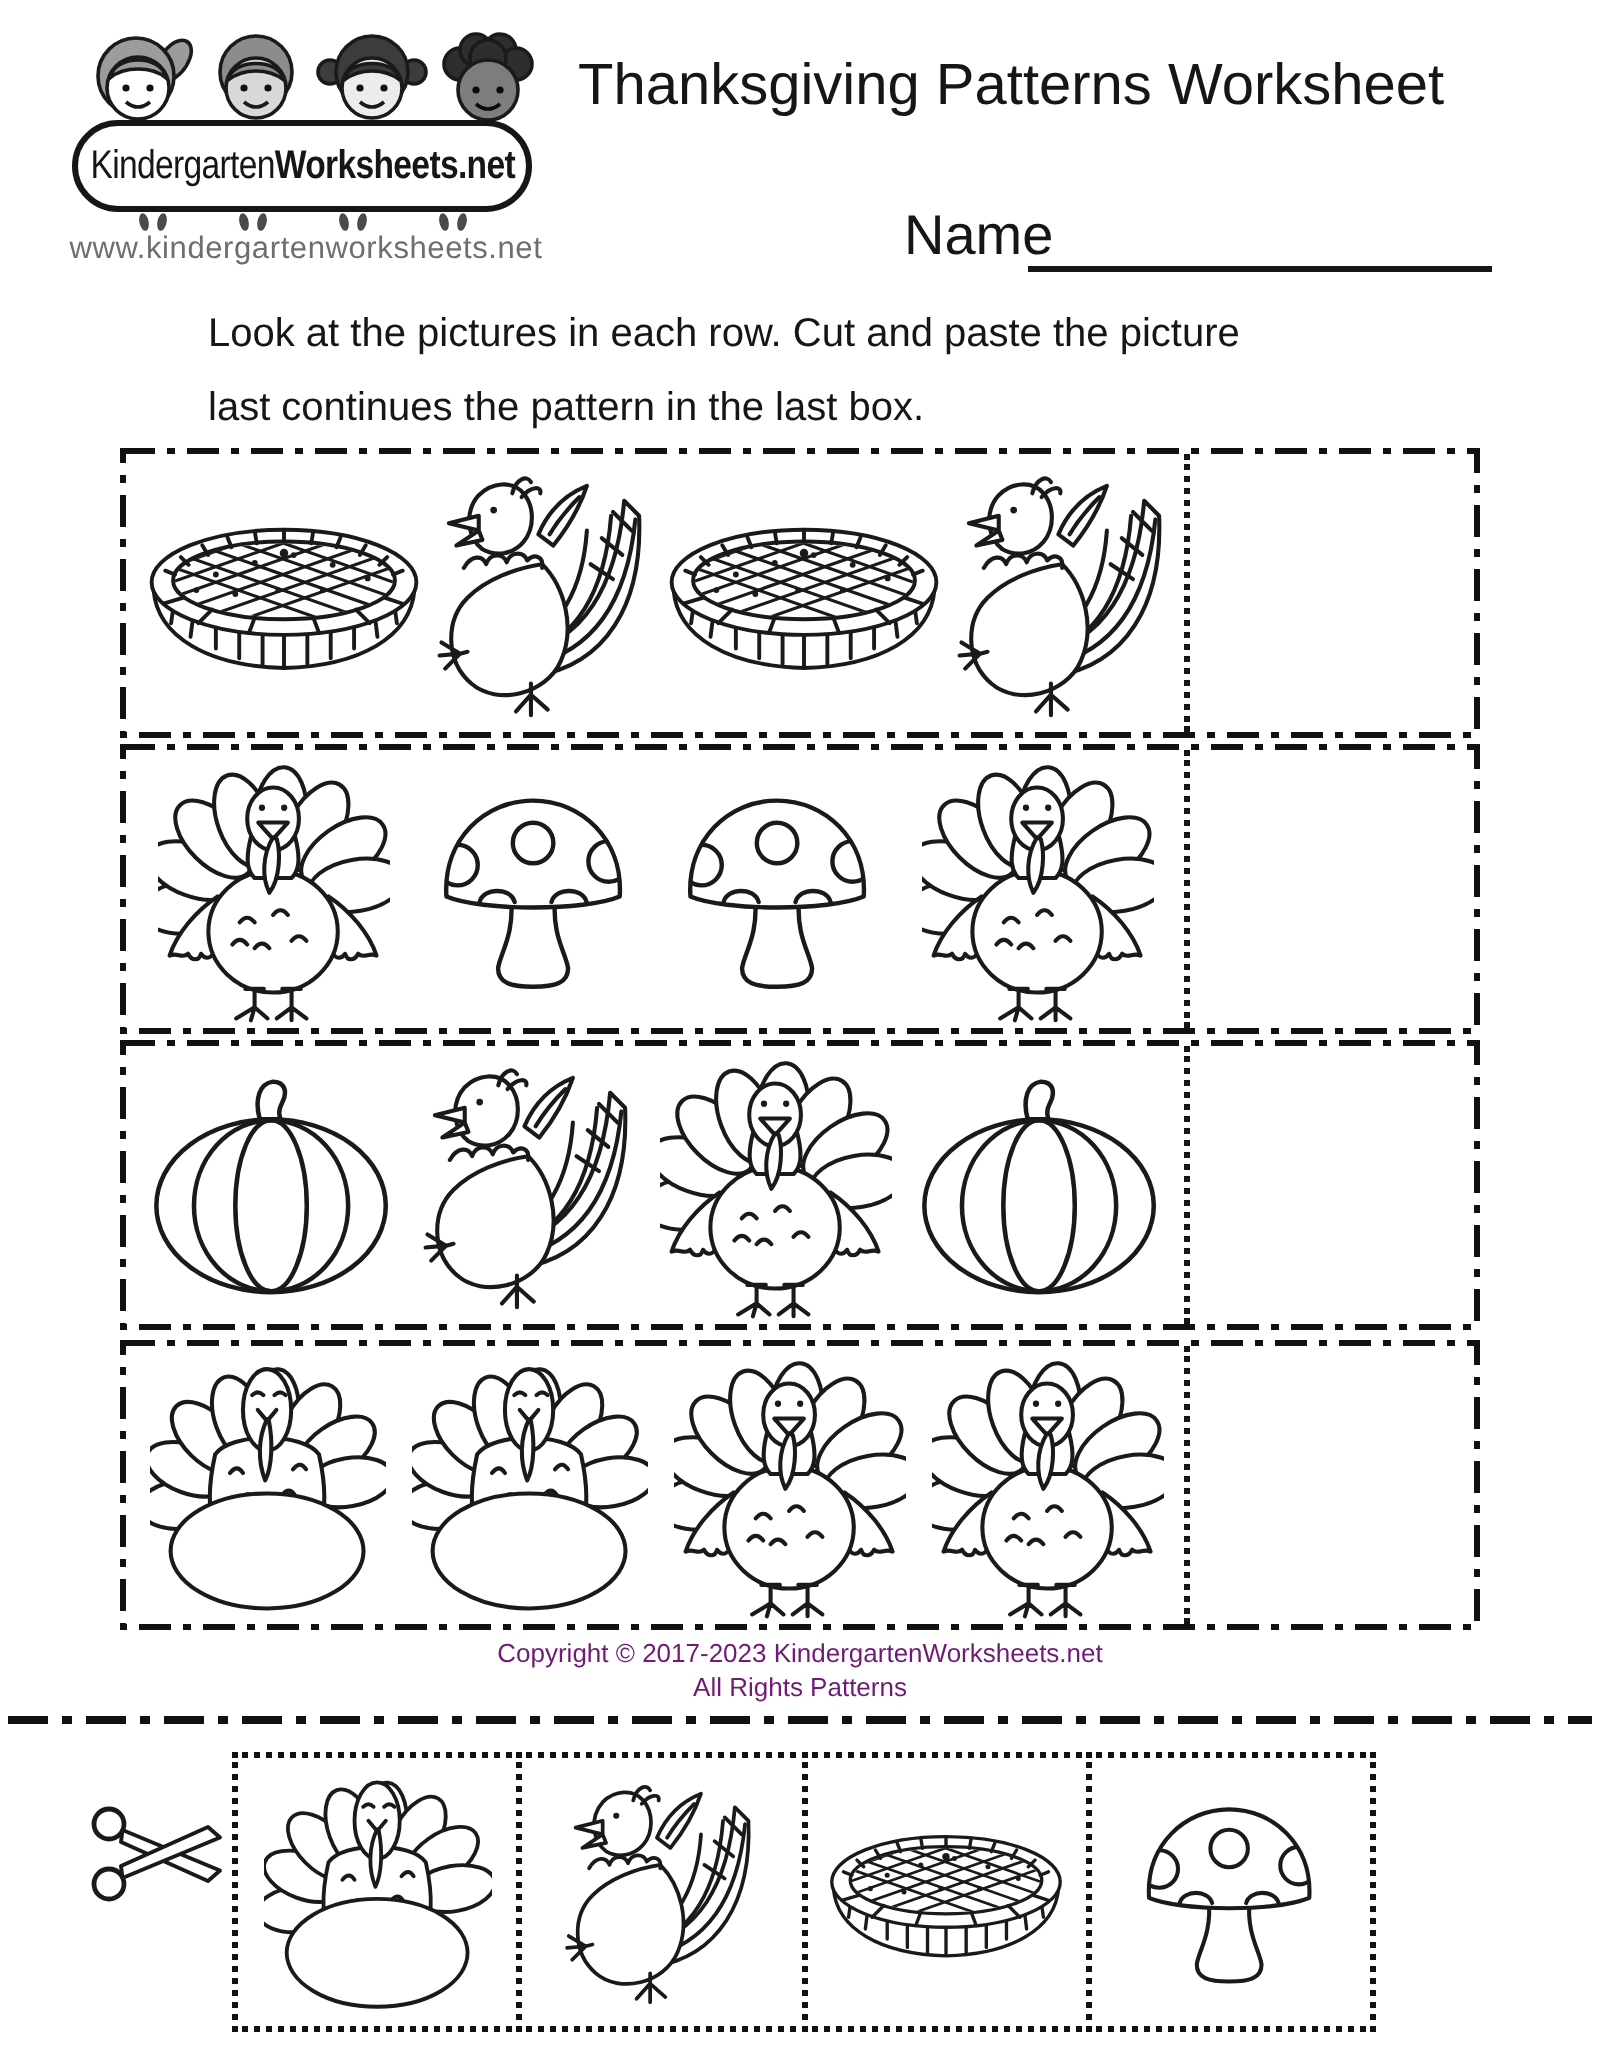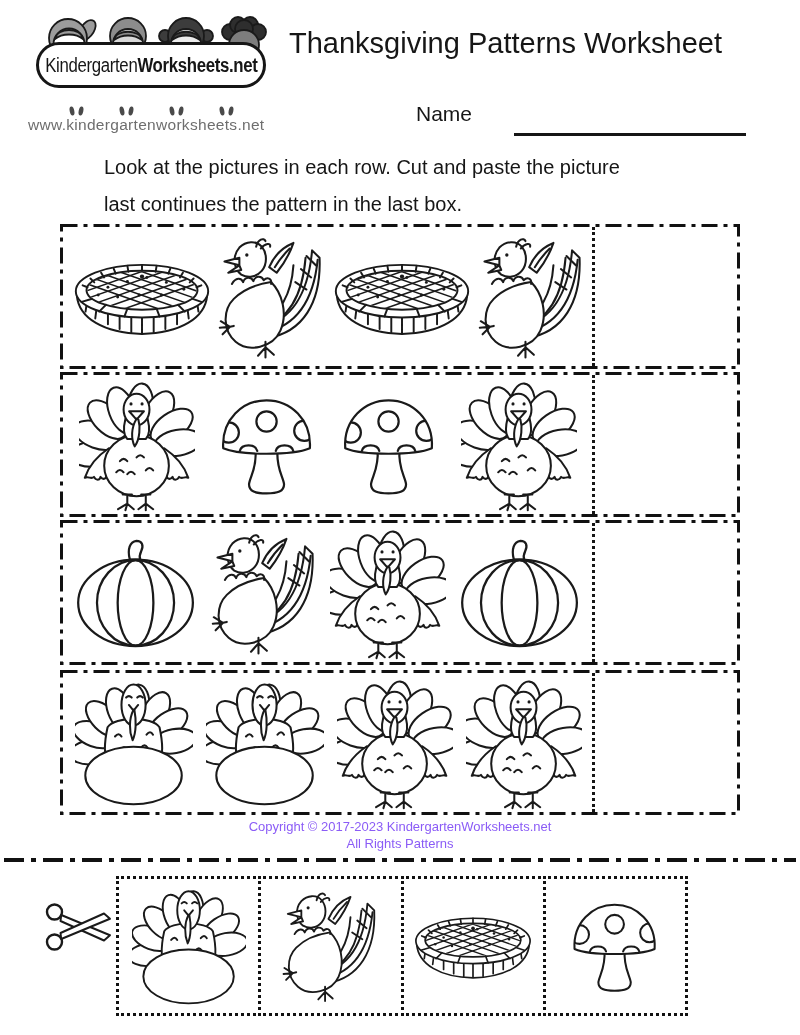--- a/index.html
+++ b/index.html
@@ -1,49 +1,49 @@
 <!DOCTYPE html>
 <html><head>
 <meta charset="utf-8">
 <style>
   html,body{margin:0;padding:0;background:#fff;}
   .page{position:relative;width:800px;height:1035px;background:#fff;overflow:hidden;
         font-family:"Liberation Sans", sans-serif;color:#161616;}
   
   .logo-kids{position:absolute;left:42px;top:14px;width:232px;height:54px;display:flex;gap:2px;}
   .logo-kids .art{width:56px;height:54px;}
-  .logo-sign{position:absolute;left:36px;top:42px;width:230px;height:46px;background:#fff;
+  .logo-sign{position:absolute;left:36px;top:60px;width:230px;height:46px;background:#fff;
              border:3px solid #161616;border-radius:23px;display:flex;align-items:center;justify-content:center;box-sizing:border-box;}
   .logo-sign .sign-text{white-space:nowrap;font-size:20px;transform:scaleX(.84);letter-spacing:-.4px;}
   .logo-sign .p1{font-weight:400;}
   .logo-sign .p2{font-weight:700;}
   .sign-feet{position:absolute;left:58px;top:105px;width:190px;height:13px;}
-  .logo-url{position:absolute;left:28px;top:116px;width:250px;text-align:left;
+  .logo-url{position:absolute;left:28px;top:116px;width:250px;text-align:center;
             font-size:15.5px;color:#6e6e6e;letter-spacing:.3px;}
   
   .title{position:absolute;left:288px;top:26px;width:470px;font-size:29px;font-weight:400;}
-  .name-label{position:absolute;left:416px;top:102px;font-size:21px;}
+  .name-label{position:absolute;left:452px;top:102px;font-size:28px;}
   .name-line{position:absolute;left:514px;top:133px;width:232px;height:3px;background:#161616;}
   .instructions{position:absolute;left:104px;top:149px;width:620px;font-size:20px;line-height:37px;}
   
   .pattern-row{position:absolute;left:60px;width:680px;height:145px;}
   .row-border{position:absolute;left:0;top:0;}
   .row-items{position:absolute;left:8px;right:152px;top:3px;bottom:3px;display:flex;
              align-items:center;justify-content:space-around;}
   .answer-box{position:absolute;right:3px;top:3px;bottom:3px;width:142px;border-left:3px dotted #161616;}
   .art svg{display:block;width:100%;height:100%;}
   .art-pie{width:146px;height:82px;}
   .art-turkey-running{width:110px;height:128px;}
   .art-turkey-standing{width:116px;height:134px;}
   .art-mushroom{width:100px;height:106px;}
   .art-pumpkin{width:126px;height:110px;}
   .art-turkey-sitting{width:118px;height:128px;}
   
   .copyright{position:absolute;left:0;top:818px;width:100%;text-align:center;
-             font-size:13px;line-height:17px;color:#8b5cf6;}
+             font-size:13px;line-height:17px;color:#701a75;}
   .cut-separator{position:absolute;left:4px;right:4px;top:858px;height:4px;
       background:repeating-linear-gradient(90deg,#111 0 20px,transparent 20px 27px,#111 27px 32px,transparent 32px 39px);}
   
   .scissors{position:absolute;left:44px;top:900px;width:72px;height:62px;}
   .cutout-row{position:absolute;left:116px;top:876px;width:572px;height:140px;display:flex;}
   .cutout-box{flex:1;border:3px dotted #111;box-sizing:border-box;display:flex;
               align-items:center;justify-content:center;background:#fff;}
   .cutout-box + .cutout-box{margin-left:-3px;}
   .cutout-box .art-turkey-sitting{width:114px;height:120px;}
   .cutout-box .art-turkey-running{width:100px;height:116px;}

